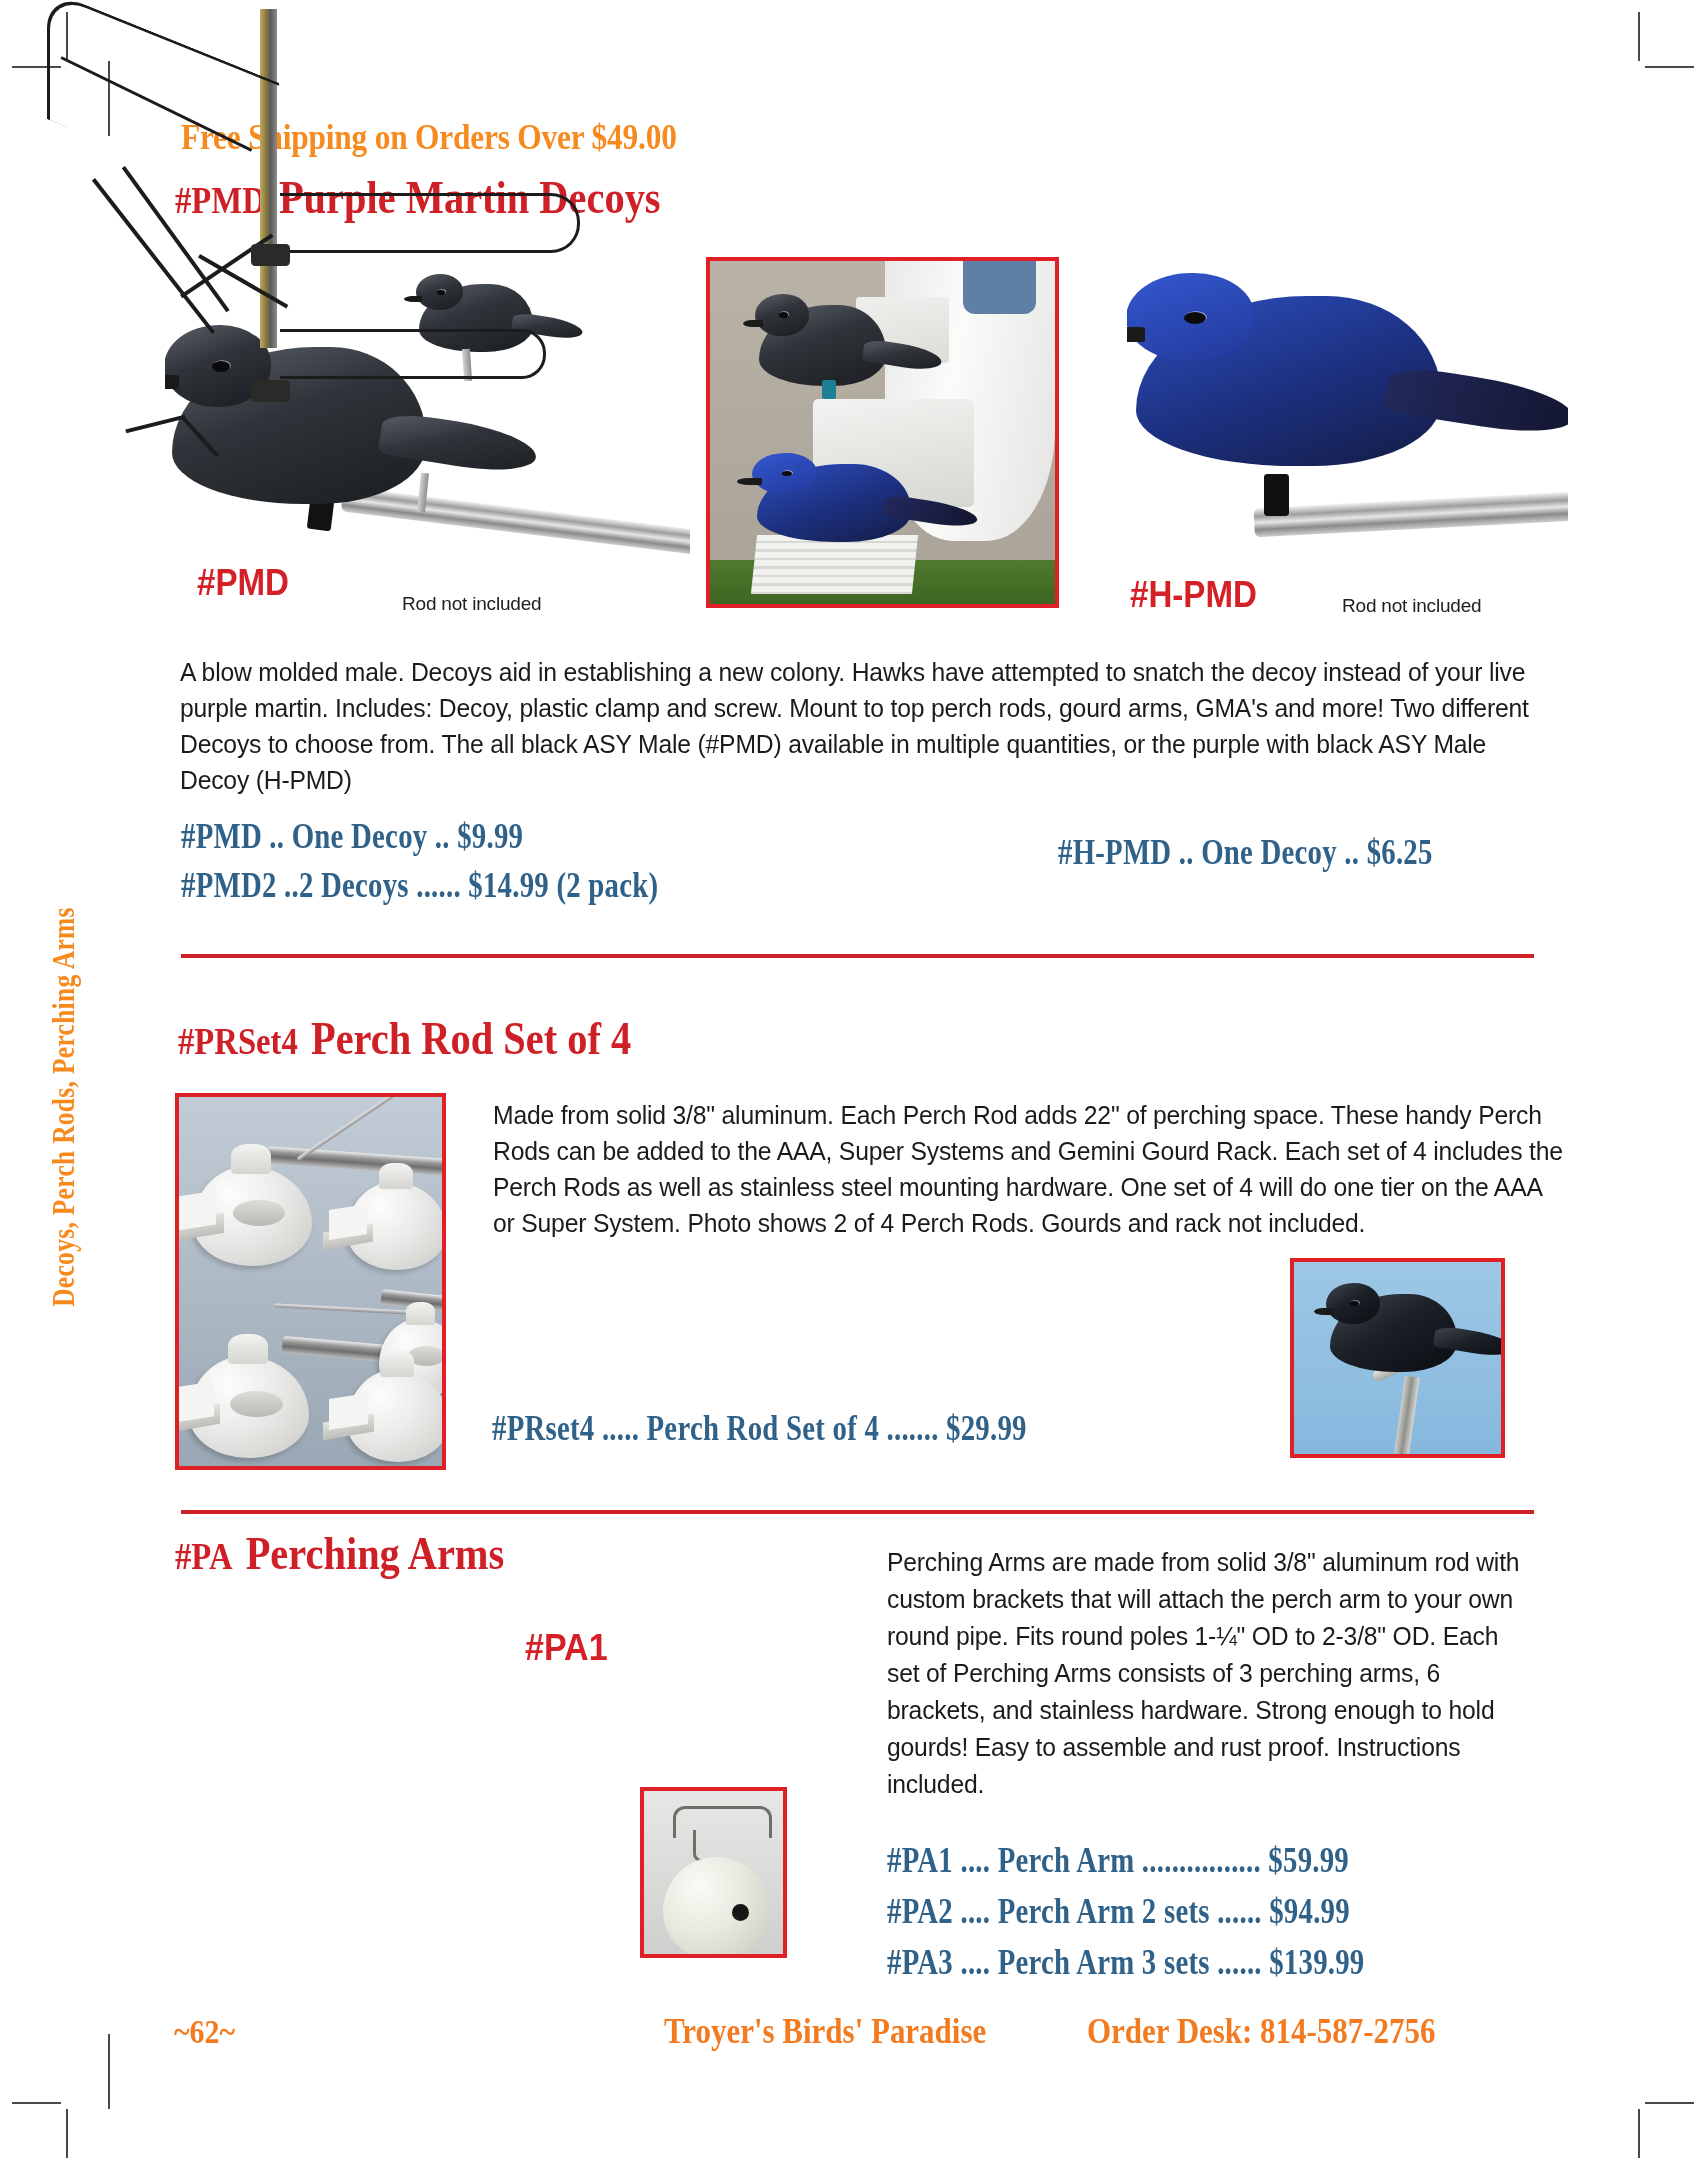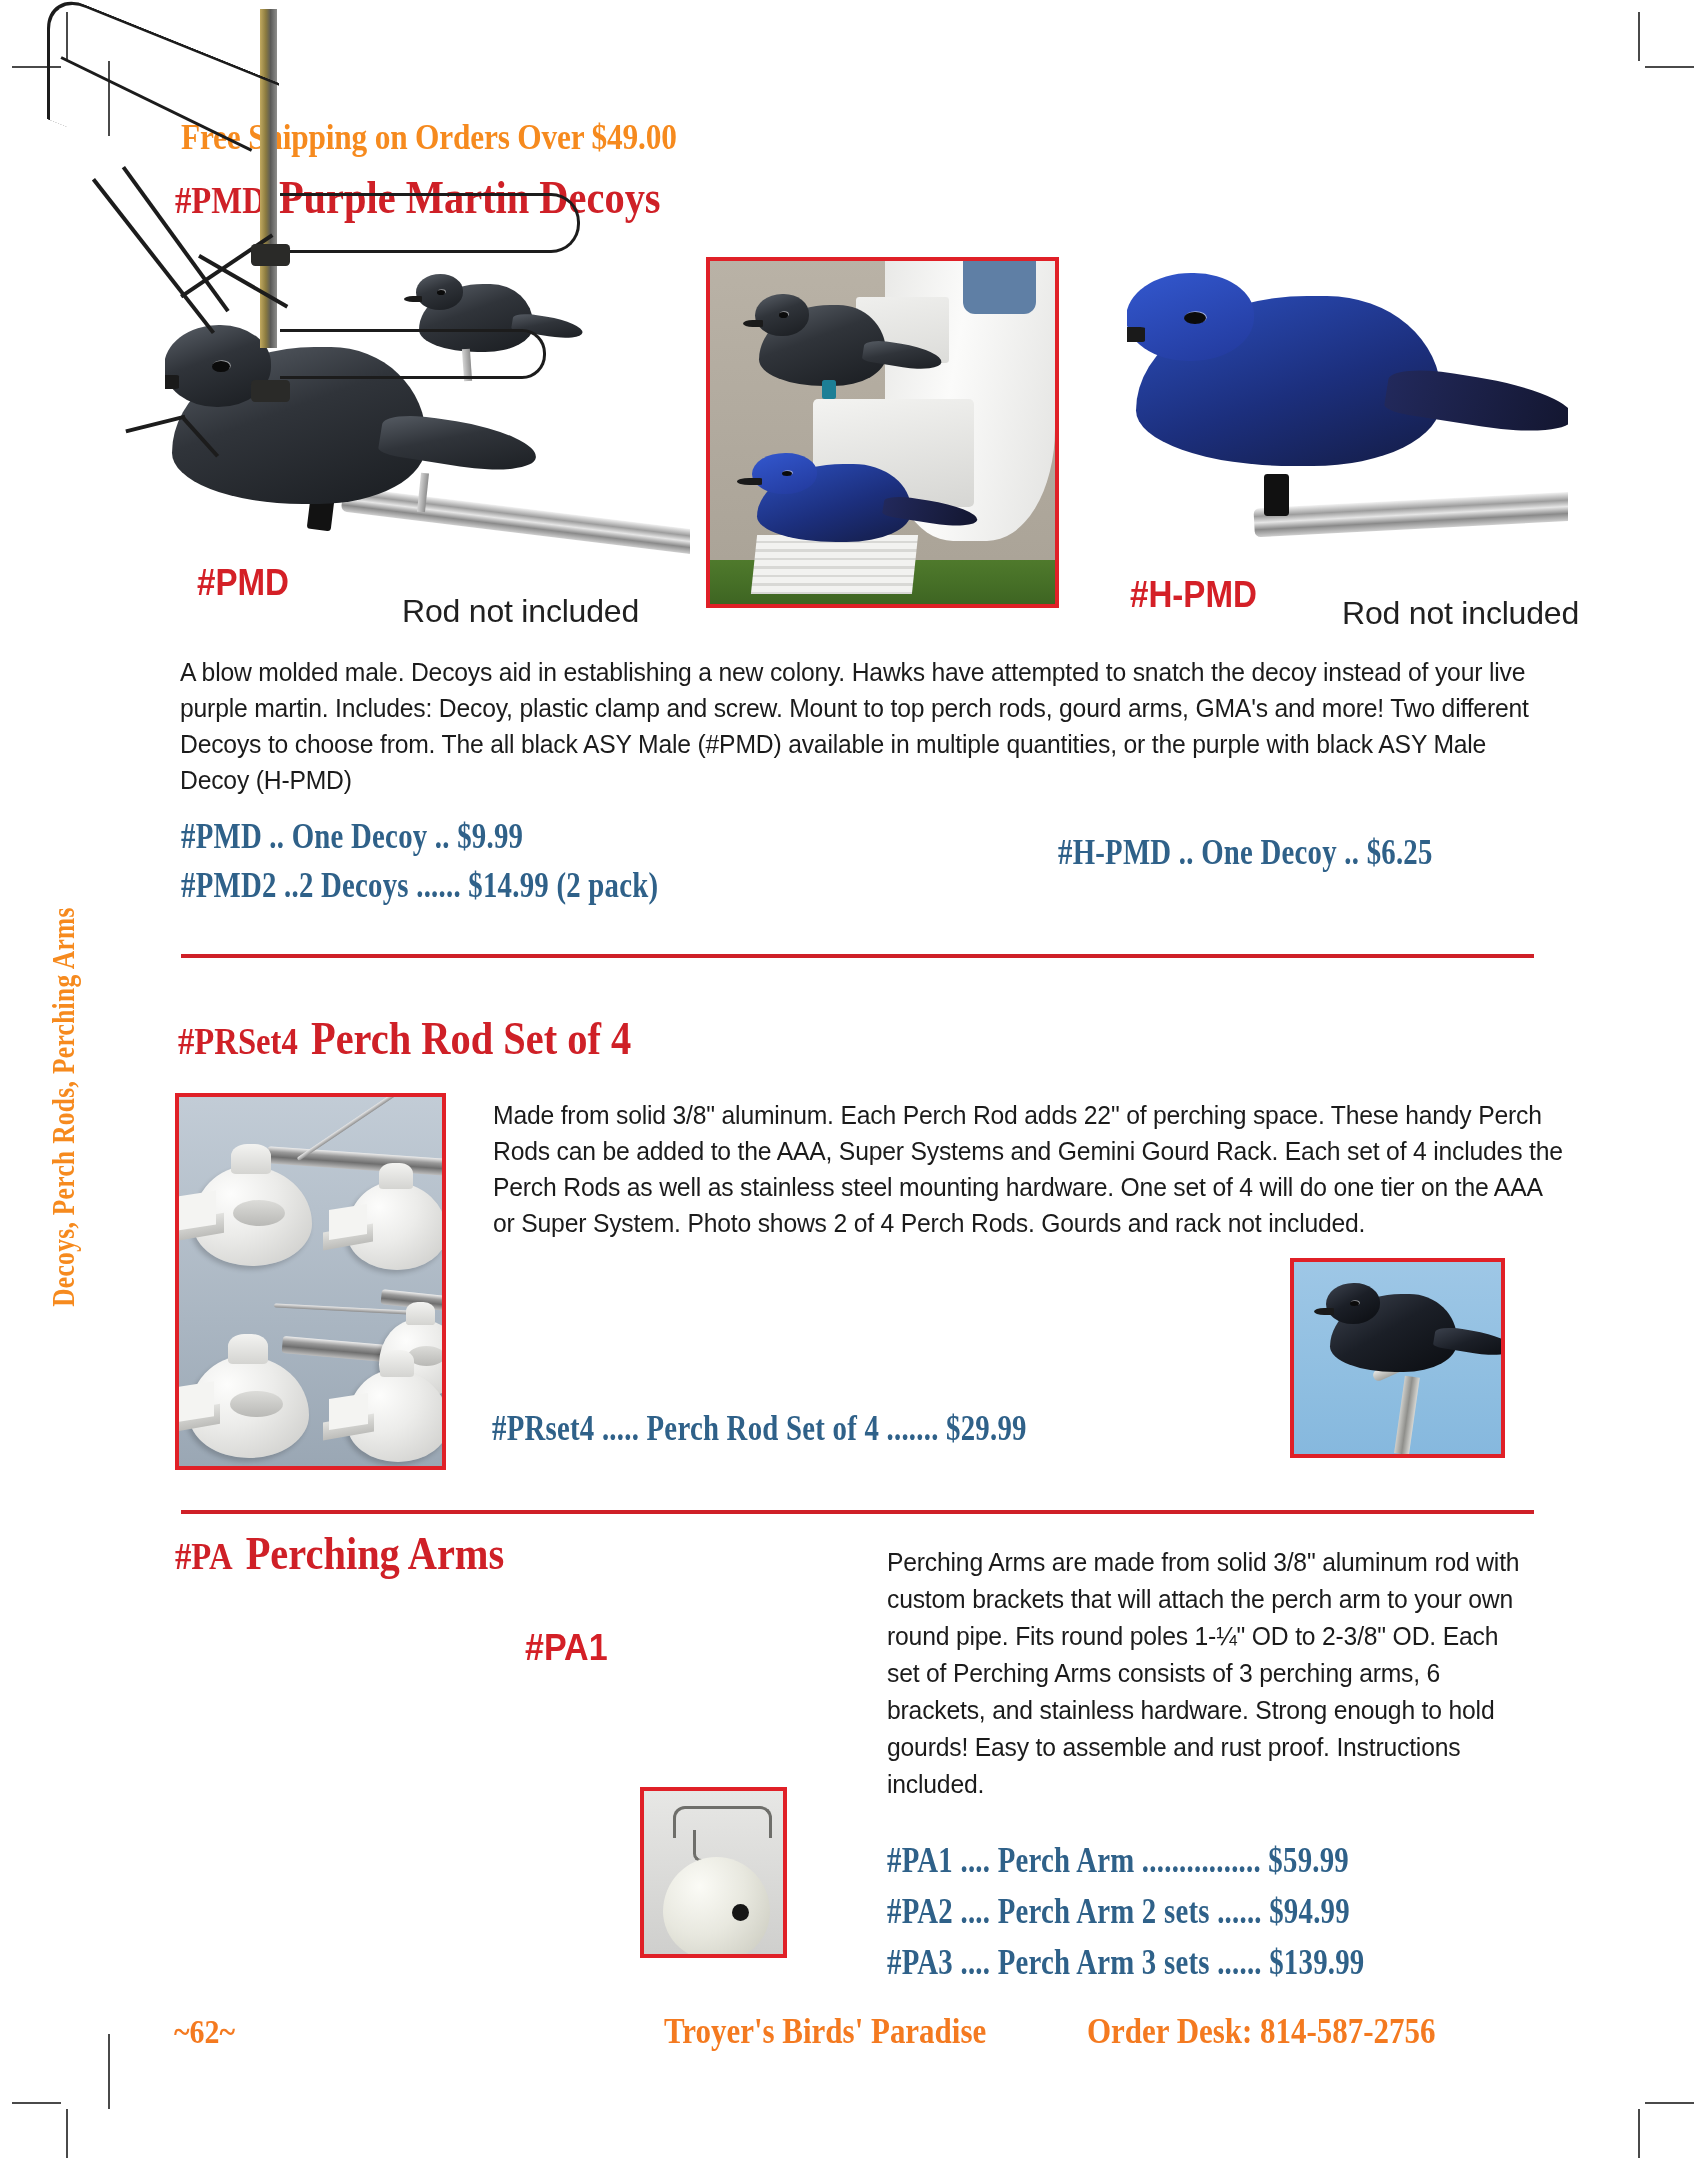--- a/index.html
+++ b/index.html
@@ -130,21 +130,21 @@
     transform-origin: left center;
   }
   #tag-pmd   { left: 197px;  top: 562px; }
   #tag-hpmd  { left: 1130px; top: 574px; }
   #tag-pa1   { left: 525px;  top: 1627px; font-size: 37px; }
 
   .rod-note {
     position: absolute;
     white-space: nowrap;
     font-family: "Liberation Sans", sans-serif;
-    font-size: 32px;
+    font-size: 19px;
     color: #202020;
     letter-spacing: -0.2px;
   }
   #rod-note-1 { left: 402px;  top: 593px; }
   #rod-note-2 { left: 1342px; top: 595px; }
 
   
   .footer-item {
     position: absolute;
     white-space: nowrap;

